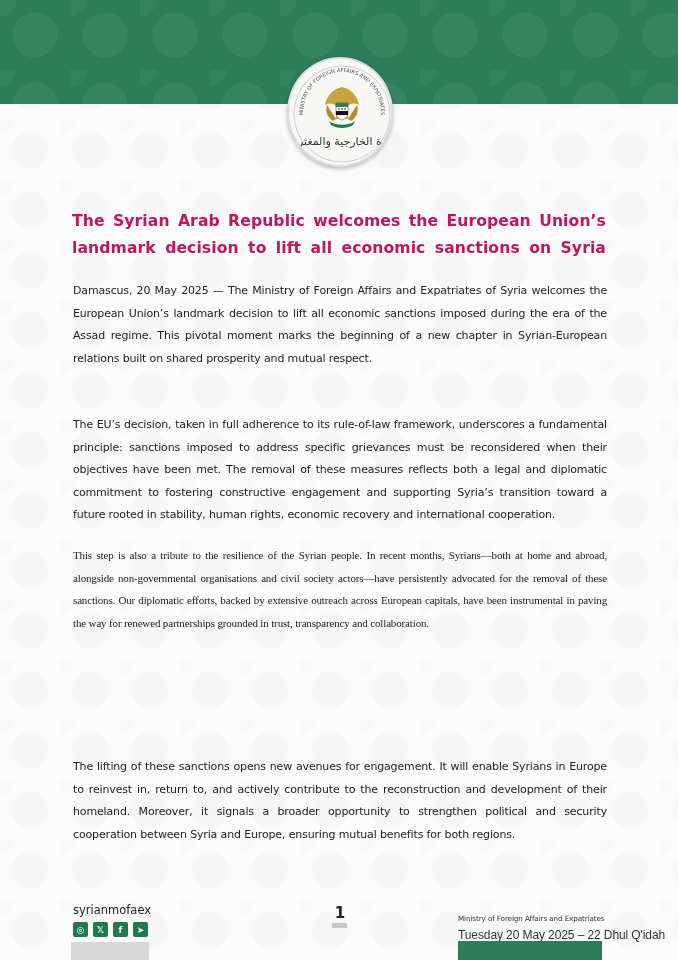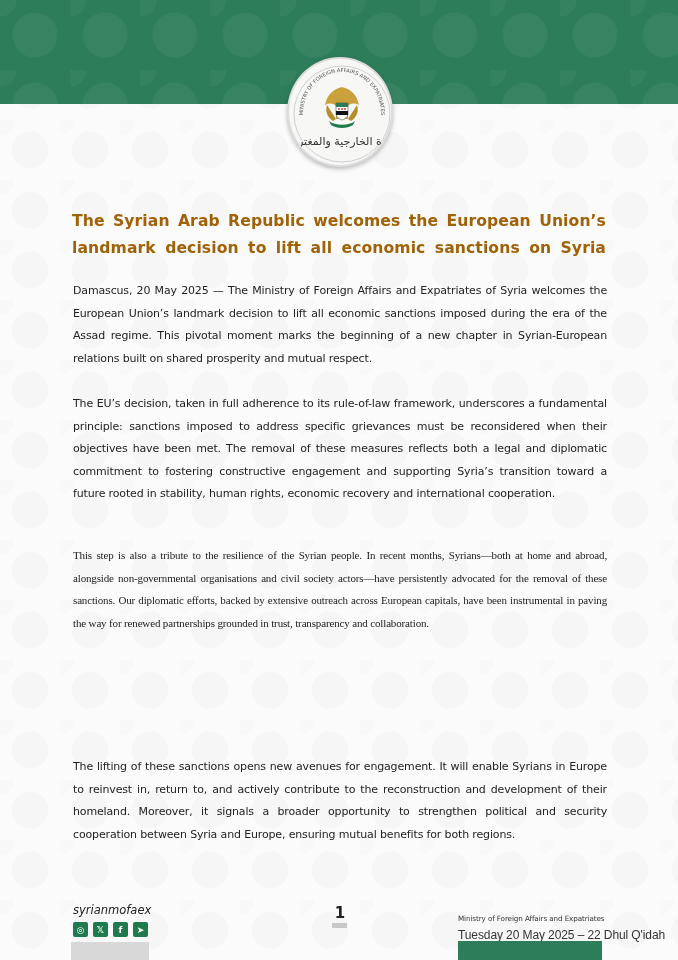--- a/index.html
+++ b/index.html
@@ -29,36 +29,36 @@
     border: 2px solid #dcdcdc;
     box-shadow: 0 2px 4px rgba(0,0,0,0.25);
     overflow: hidden;
   }
   .seal svg { position: absolute; left: 0; top: 0; }
   .title {
     position: absolute; left: 72px; top: 208px; width: 534px;
     font-family: "DejaVu Sans", sans-serif;
     font-weight: bold; font-size: 15.6px; line-height: 27px;
     text-align: justify; text-align-last: justify;
-    color: #a16207; letter-spacing: 0.1px;
+    color: #be185d; letter-spacing: 0.1px;
   }
   .body-text {
     position: absolute; left: 73px; width: 534px;
     font-family: "DejaVu Sans", sans-serif;
     font-size: 11px; line-height: 22.6px;
     text-align: justify; color: #222;
     letter-spacing: -0.15px;
   }
   #p1 { top: 280px; }
-  #p2 { top: 393px; }
+  #p2 { top: 414px; }
   #p3 { top: 544px; font-family: Liberation Serif, serif; }
   #p4 { top: 756px; }
   .handle {
     position: absolute; left: 73px; top: 903px;
-    font-size: 11.5px; color: #222; font-family: "DejaVu Sans", sans-serif; font-style: italic;
+    font-size: 11.5px; color: #222; font-family: "DejaVu Sans", sans-serif;
   }
   .socials { position: absolute; left: 73px; top: 922px; display: flex; gap: 5px; }
   .social {
     width: 15px; height: 15px; background: #1f7a4d; border-radius: 2px;
     display: flex; align-items: center; justify-content: center;
     color: #fff; font-size: 9px; font-weight: bold; font-family: "DejaVu Sans", sans-serif;
   }
   .gray-block { position: absolute; left: 71px; top: 942px; width: 78px; height: 18px; background: #d8d8d8; }
   .page-num {
     position: absolute; left: 332px; top: 904px; width: 16px; text-align: center;

